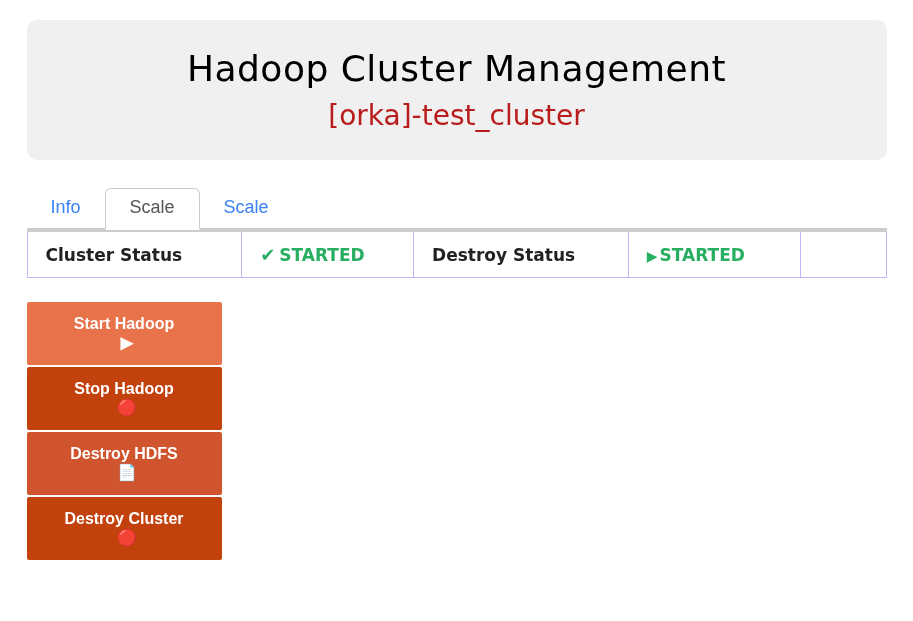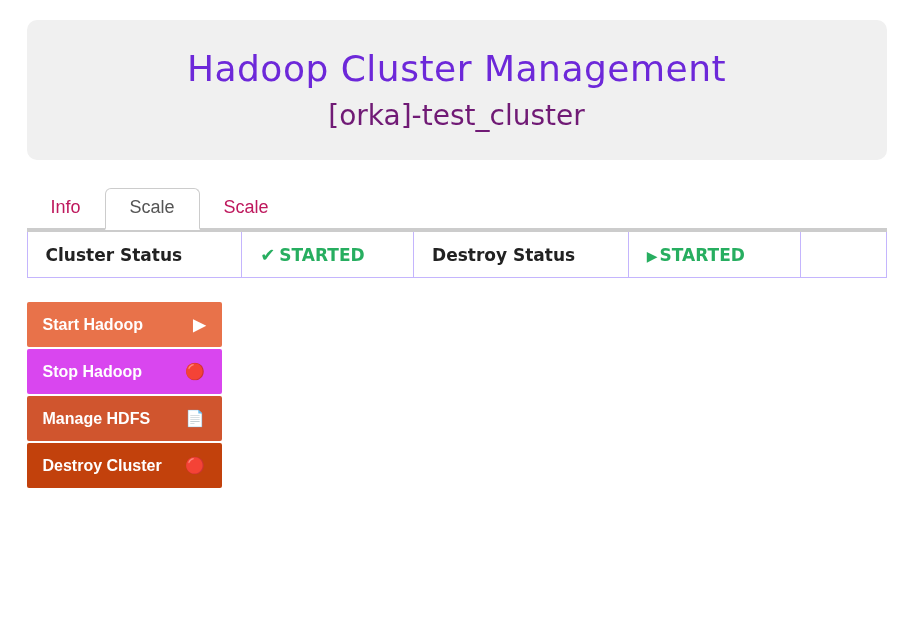--- a/index.html
+++ b/index.html
@@ -23,43 +23,43 @@
       background: #f0f0f0;
       border-radius: 10px;
       width: 860px;
       padding: 28px 20px 28px;
       text-align: center;
       margin-bottom: 28px;
     }
     .header-title {
       font-size: 36px;
       font-weight: normal;
-      color: #6d28d9;
+      color: #000000;
       margin-bottom: 10px;
       letter-spacing: 0.5px;
     }
     .header-subtitle {
       font-size: 28px;
       font-weight: normal;
-      color: #701a75;
+      color: #b91c1c;
     }
 
     
     .tabs-container {
       width: 860px;
       display: flex;
       align-items: flex-end;
       border-bottom: 2px solid #ccc;
       margin-bottom: 0;
     }
     .tab {
       padding: 8px 24px 10px;
       font-size: 18px;
       cursor: pointer;
-      color: #be185d;
+      color: #3b82f6;
       border: none;
       background: none;
       text-decoration: none;
     }
     .tab.active {
       border: 1px solid #ccc;
       border-bottom: 2px solid #ffffff;
       border-radius: 6px 6px 0 0;
       color: #555;
       background: #fff;
@@ -119,26 +119,27 @@
       font-size: 16px;
       font-weight: bold;
       color: #fff;
       border: none;
       cursor: pointer;
       display: flex;
       align-items: center;
       justify-content: space-between;
       margin-bottom: 2px;
       border-radius: 2px;
+      flex-direction: column;
     }
     .btn-start {
       background: #e8724a;
     }
     .btn-stop {
-      background: #d946ef;
+      background: #c2410c;
     }
     .btn-format {
       background: #d0552e;
     }
     .btn-destroy {
       background: #c2410c;
     }
     .btn-icon {
       font-size: 16px;
       margin-left: 6px;
@@ -177,20 +178,20 @@
 <div class="buttons-panel">
   <button class="action-btn btn-start">
     <span>Start Hadoop</span>
     <span class="btn-icon">▶</span>
   </button>
   <button class="action-btn btn-stop">
     <span>Stop Hadoop</span>
     <span class="btn-icon">🔴</span>
   </button>
   <button class="action-btn btn-format">
-    <span>Manage HDFS</span>
+    <span>Destroy HDFS</span>
     <span class="btn-icon">📄</span>
   </button>
   <button class="action-btn btn-destroy">
     <span>Destroy Cluster</span>
     <span class="btn-icon">🔴</span>
   </button>
 </div>
 
 </body></html>

